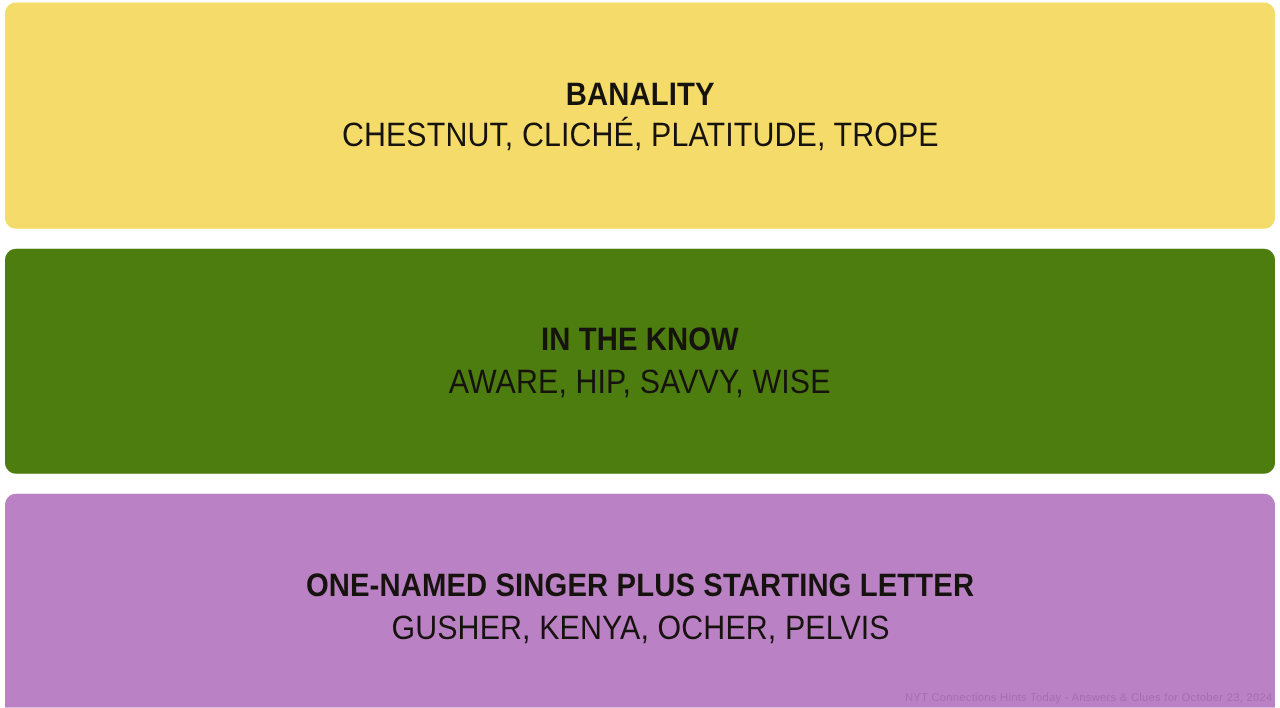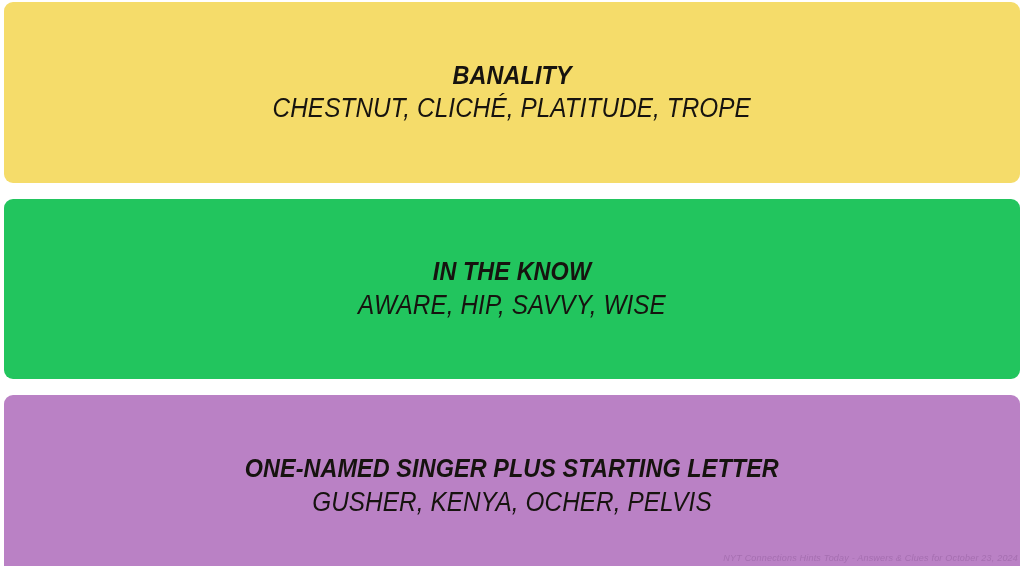--- a/index.html
+++ b/index.html
@@ -16,21 +16,20 @@
 
   #board {
     width: 1024px;
     height: 566px;
     box-sizing: border-box;
     padding: 2px 4px 0 4px;
     display: flex;
     flex-direction: column;
     gap: 16px;
     position: relative;
-    font-style: italic;
   }
 
   .category-card {
     flex: 1 1 0;
     min-height: 0;
     border-radius: 9px;
     display: flex;
     flex-direction: column;
     align-items: center;
     justify-content: center;
@@ -85,21 +84,21 @@
 </head>
 <body>
 
 <div id="board">
 
   <div class="category-card" style="background:#f5dc6a">
     <div class="card-title">BANALITY</div>
     <div class="card-members">CHESTNUT, CLICHÉ, PLATITUDE, TROPE</div>
   </div>
 
-  <div class="category-card" style="background:#22c55e">
+  <div class="category-card" style="background:#4d7c0f">
     <div class="card-title">IN THE KNOW</div>
     <div class="card-members">AWARE, HIP, SAVVY, WISE</div>
   </div>
 
 
   <div class="category-card is-cropped" style="background:#ba81c5">
     <div class="card-title">ONE-NAMED SINGER PLUS STARTING LETTER</div>
     <div class="card-members">GUSHER, KENYA, OCHER, PELVIS</div>
   </div>
 

